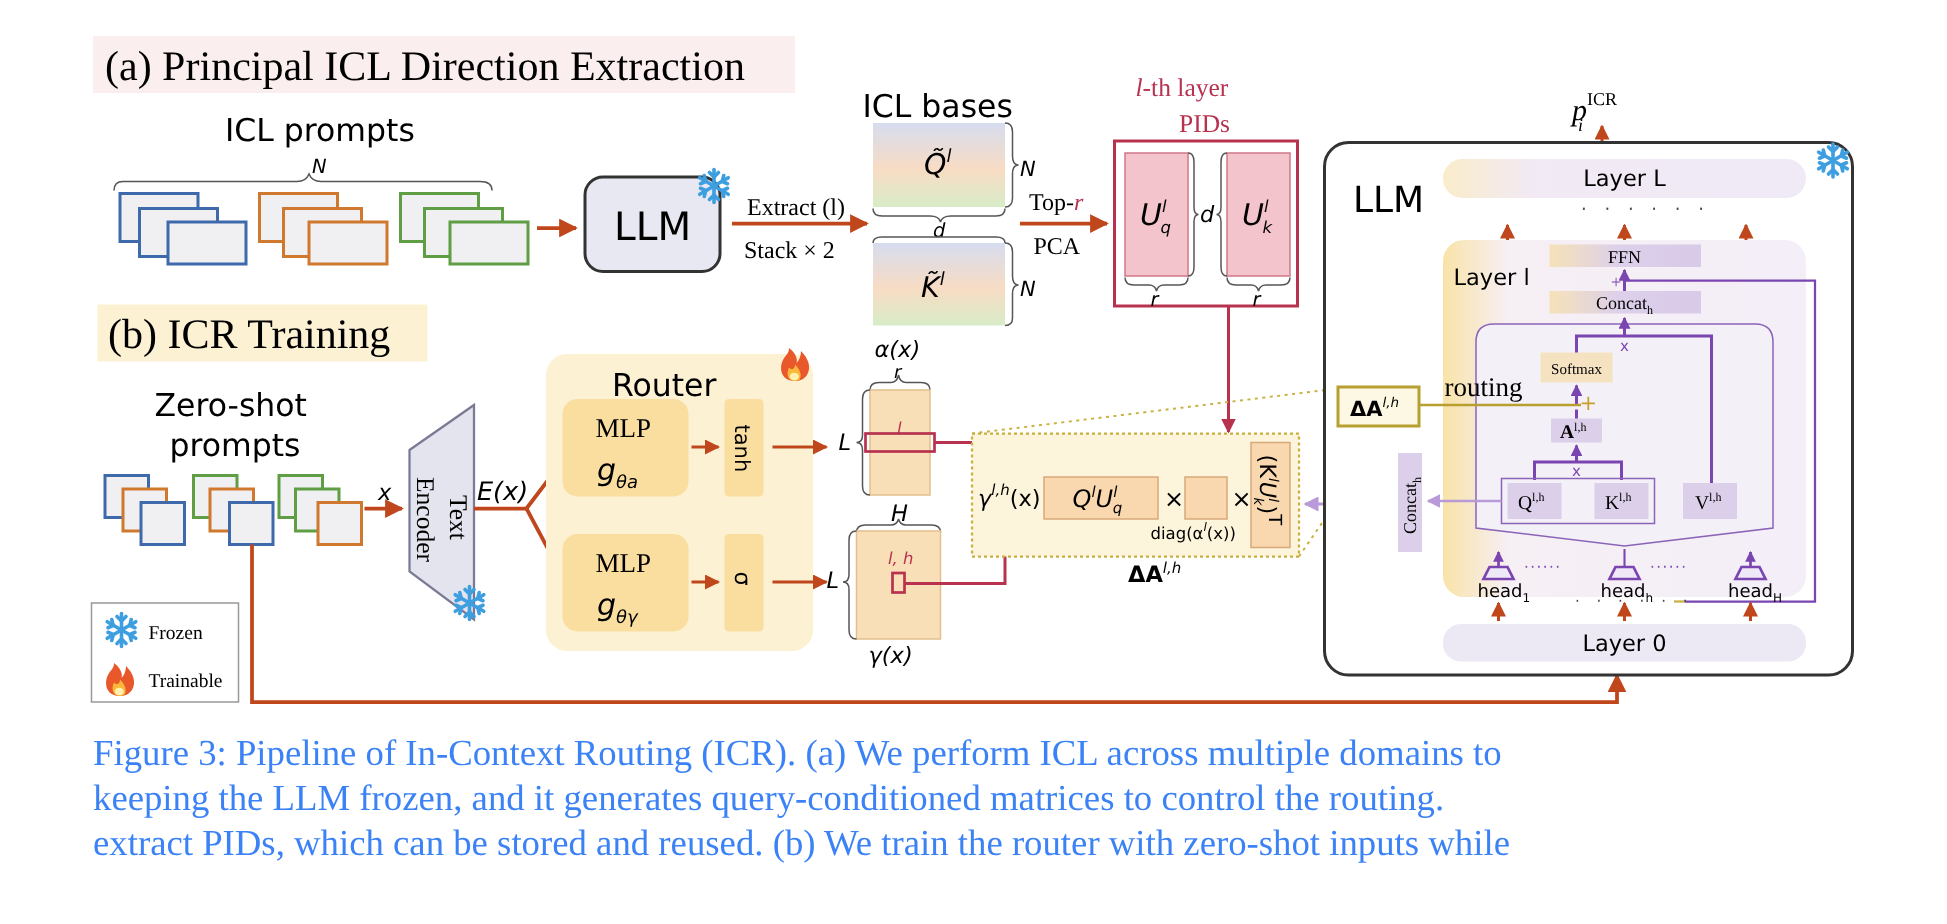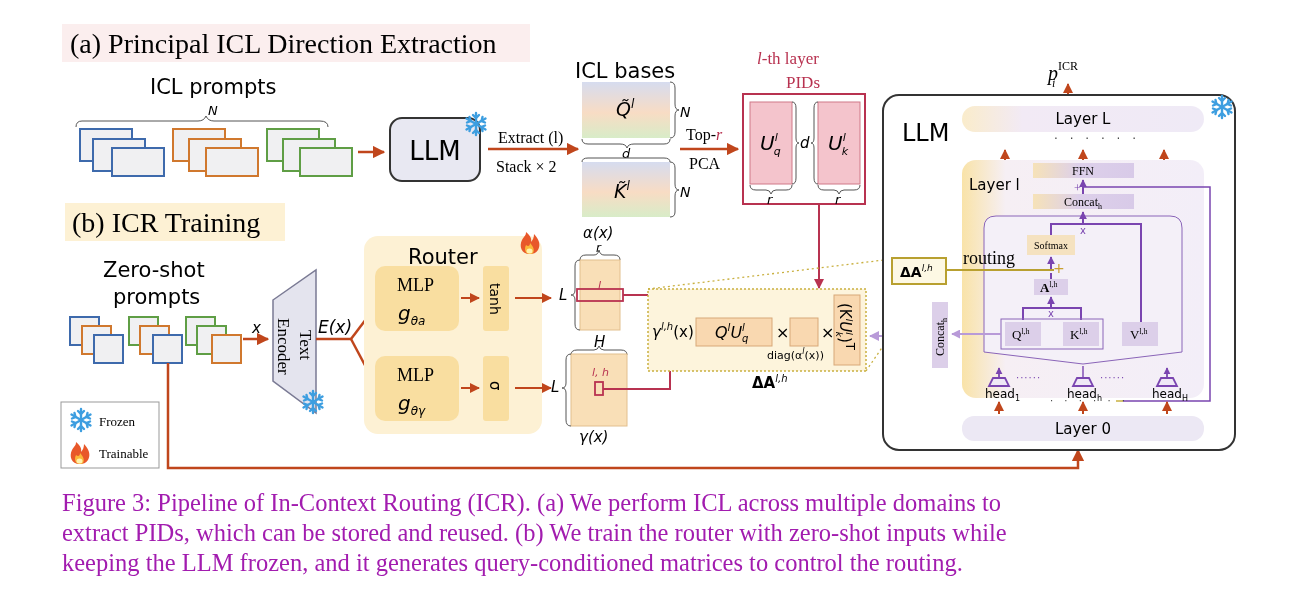--- a/index.html
+++ b/index.html
@@ -4,21 +4,21 @@
 <style>
   html, body { margin: 0; padding: 0; background: #ffffff; }
   body { width: 1298px; height: 616px; position: relative; overflow: hidden;
          font-family: "Liberation Serif", serif; color: #111; }
   svg#fig { position: absolute; left: 0; top: 0; }
   .serif { font-family: "Liberation Serif", serif; }
   .sans { font-family: "DejaVu Sans", sans-serif; }
   .ital { font-style: italic; }
   #caption { position: absolute; left: 62px; top: 488px; width: 1180px;
              font-family: "Liberation Serif", serif; font-size: 24.5px; line-height: 30px;
-             text-align: justify; color: #a21caf; }
+             text-align: justify; color: #3b82f6; }
   #caption span { display: block; }
 </style>
 </head>
 <body>
 
 <svg id="fig" width="1298" height="480" viewBox="0 0 1298 480">
   <defs>
     <marker id="arO" viewBox="0 0 10 10" refX="9" refY="5" markerWidth="5" markerHeight="5" orient="auto">
         <path d="M0,0 L10,5 L0,10 z" fill="#c0461c"></path>
       </marker>
@@ -317,15 +317,15 @@
   <line x1="999" y1="414" x2="999" y2="402" stroke="#c0461c" stroke-width="2" marker-end="url(#arO)"></line>
   <line x1="1083" y1="414" x2="1083" y2="402" stroke="#c0461c" stroke-width="2" marker-end="url(#arO)"></line>
   <line x1="1167" y1="414" x2="1167" y2="402" stroke="#c0461c" stroke-width="2" marker-end="url(#arO)"></line>
 
   <rect x="962" y="416" width="242" height="25" rx="12" fill="#ece8f4"></rect>
   <text x="1083" y="434" text-anchor="middle" class="sans" font-size="15">Layer 0</text>
 </svg>
 
 <div id="caption">
   <span>Figure 3:  Pipeline of In-Context Routing (ICR). (a) We perform ICL across multiple domains to</span>
+  <span>keeping the LLM frozen, and it generates query-conditioned matrices to control the routing.</span>
   <span>extract PIDs, which can be stored and reused.  (b) We train the router with zero-shot inputs while</span>
-  <span>keeping the LLM frozen, and it generates query-conditioned matrices to control the routing.</span>
 </div>
 
 </body></html>

